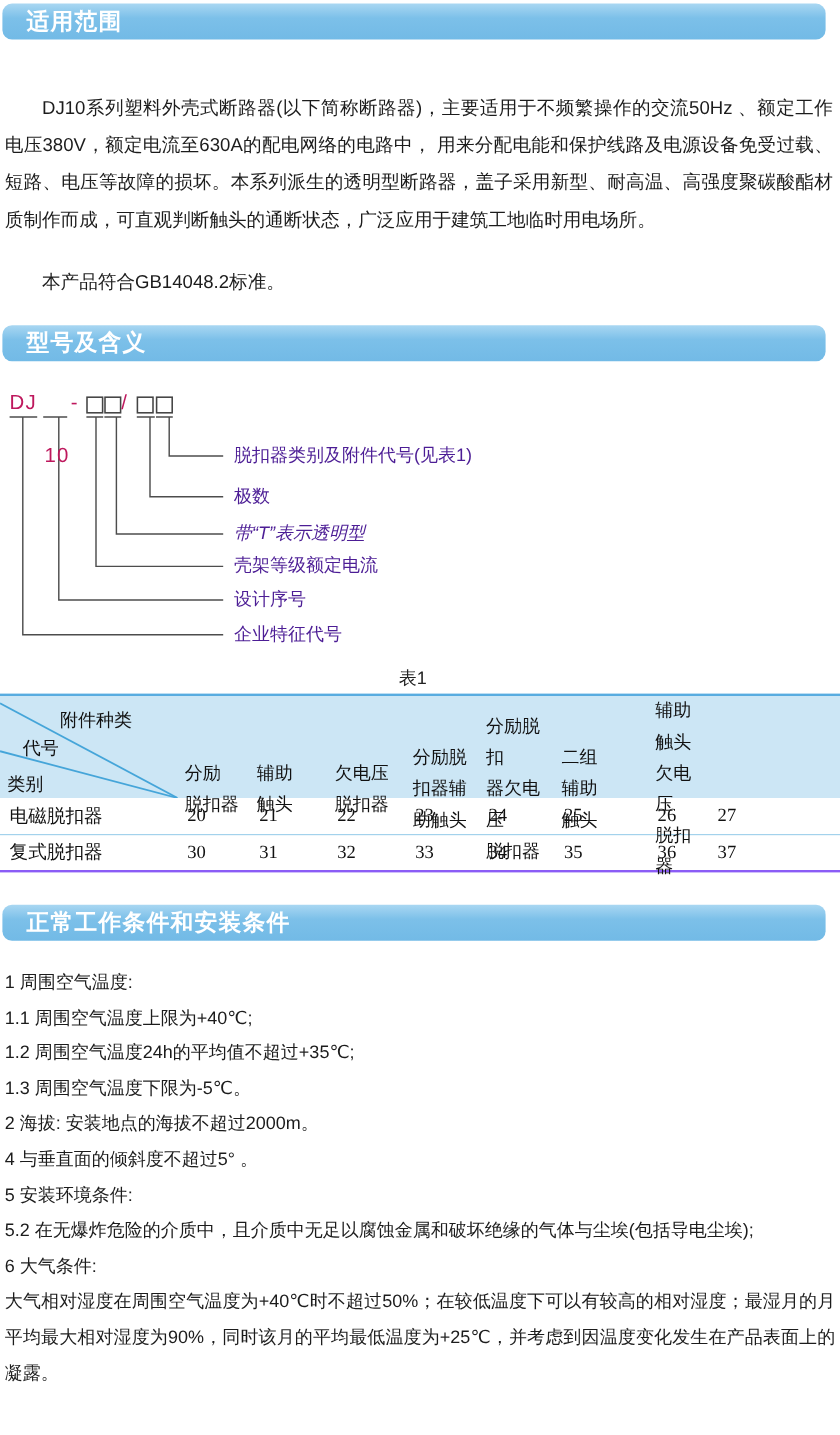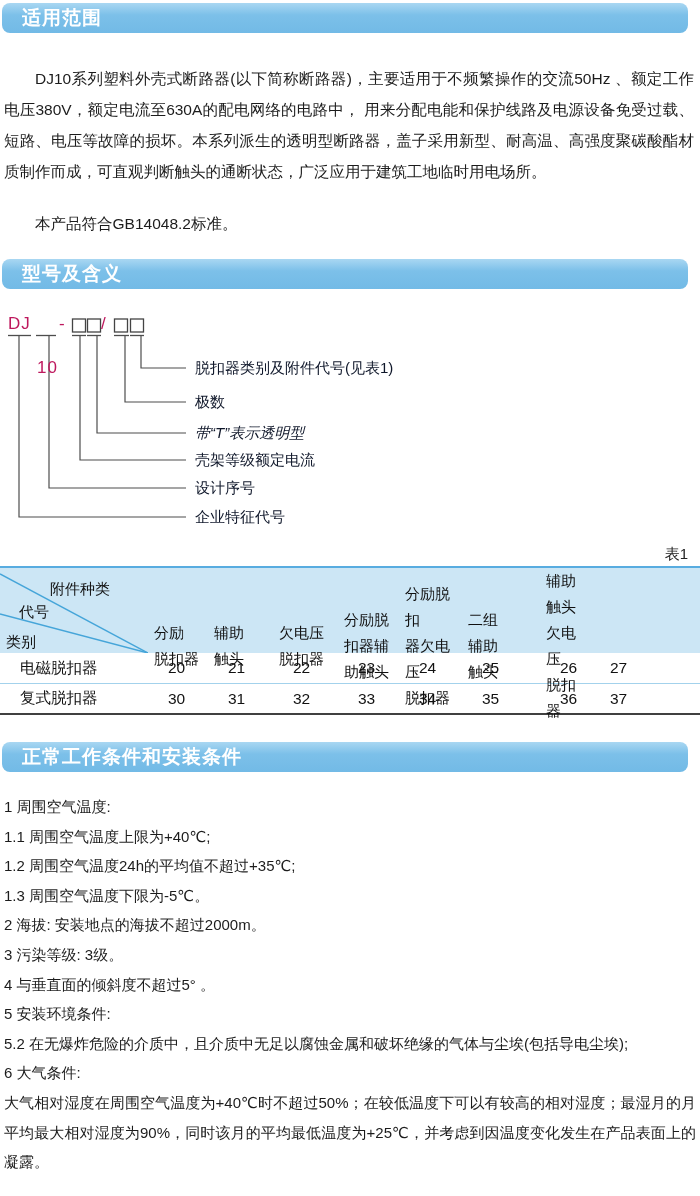--- a/index.html
+++ b/index.html
@@ -25,21 +25,21 @@
   }
   .bar .bar-title {
     color:#ffffff;
     font-size:19px;
     font-weight:bold;
     letter-spacing:1px;
   }
 
   
   .scope-p1 {
-    margin:30px 6px 0 4px;
+    margin:42px 6px 0 4px;
     font-size:15.5px;
     line-height:31px;
     text-align:justify;
     text-indent:2em;
   }
   .scope-p2 {
     margin:21px 6px 0 4px;
     font-size:15.5px;
     line-height:31px;
     text-indent:2em;
@@ -58,42 +58,43 @@
     font-size:17px; color:#be185d;
     letter-spacing:1px;
   }
   .m-dj   { left:8px;  }
   .m-10   { left:37px;margin-top:44px; }
   .m-dash { left:59px; }
   .m-slash{ left:101px;}
   .d-label {
     position:absolute; left:195px;
     height:20px; line-height:20px;
-    font-size:15px; color:#0f172a;
+    font-size:15px; color:#4c1d95;
     white-space:nowrap;
   }
   .d-label-0 { top:47px;  }
   .d-label-1 { top:81px;  }
   .d-label-2 { top:112px;font-style:italic; }
   .d-label-3 { top:139px; }
   .d-label-4 { top:167px; }
   .d-label-5 { top:196px; }
 
   
   .tbl-caption {
     height:22px; line-height:22px;
-    text-align:right;
+    text-align:center;
     padding-right:12px;
     font-size:15px; color:#222;
   }
   .t1 {
     width:700px;
     margin-top:1px;
     border-top:2px solid #58ace0;
-    border-bottom:2px solid #404040;
+    border-bottom:2px solid #8b5cf6;
+    font-family:Liberation Serif, serif;
   }
   .t1-grid {
     display:grid;
     grid-template-columns:148px 60px 65px 65px 61px 63px 78px 50px 110px;
   }
   .t1-header {
     background:#cce6f5;
     height:85px;
   }
   .t1-header .hcell {
@@ -117,21 +118,21 @@
   .corner-middle { left:19px; top:31px; }
   .corner-bottom { left:6px;  top:61px; }
   .t1-row {
     height:30px;
     align-items:center;
     background:#ffffff;
   }
   .t1-row + .t1-row { border-top:1px solid #a3d2ec; }
   .t1-row .cell {
     font-size:15.5px; color:#111;
-    padding-left:20px;
+    padding-left:8px;
     white-space:nowrap;
   }
 
   
   .bar-cond { margin-top:27px; }
   .cond-list { margin:20px 4px 0 4px; }
   .cond-item {
     font-size:15px;
     line-height:29.6px;
     color:#1c1c1c;
@@ -264,20 +265,19 @@
 <section>
   <div class="bar bar-cond">
     <span class="bar-title">正常工作条件和安装条件</span>
   </div>
   <div class="cond-list">
     <div class="cond-item">1 周围空气温度:</div>
     <div class="cond-item">1.1 周围空气温度上限为+40℃;</div>
     <div class="cond-item">1.2 周围空气温度24h的平均值不超过+35℃;</div>
     <div class="cond-item">1.3 周围空气温度下限为-5℃。</div>
     <div class="cond-item">2 海拔: 安装地点的海拔不超过2000m。</div>
-    <div class="cond-item">3 污染等级: 3级。</div>
     <div class="cond-item">4 与垂直面的倾斜度不超过5° 。</div>
     <div class="cond-item">5 安装环境条件:</div>
     <div class="cond-item">5.2 在无爆炸危险的介质中，且介质中无足以腐蚀金属和破坏绝缘的气体与尘埃(包括导电尘埃);</div>
     <div class="cond-item">6 大气条件:</div>
     <div class="cond-para">大气相对湿度在周围空气温度为+40℃时不超过50%；在较低温度下可以有较高的相对湿度；最湿月的月平均最大相对湿度为90%，同时该月的平均最低温度为+25℃，并考虑到因温度变化发生在产品表面上的凝露。</div>
   </div>
 </section>
 
 </body></html>

